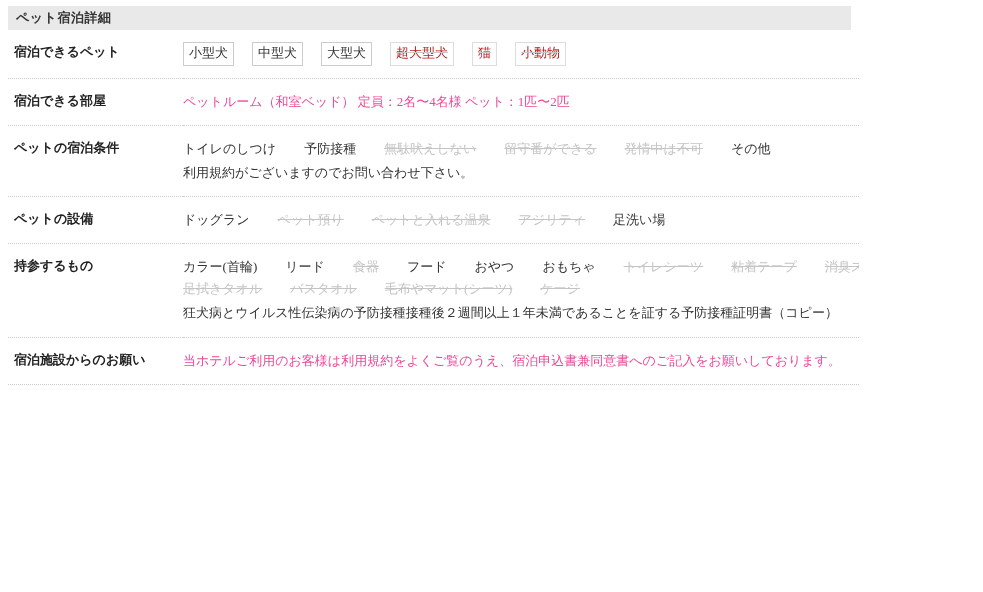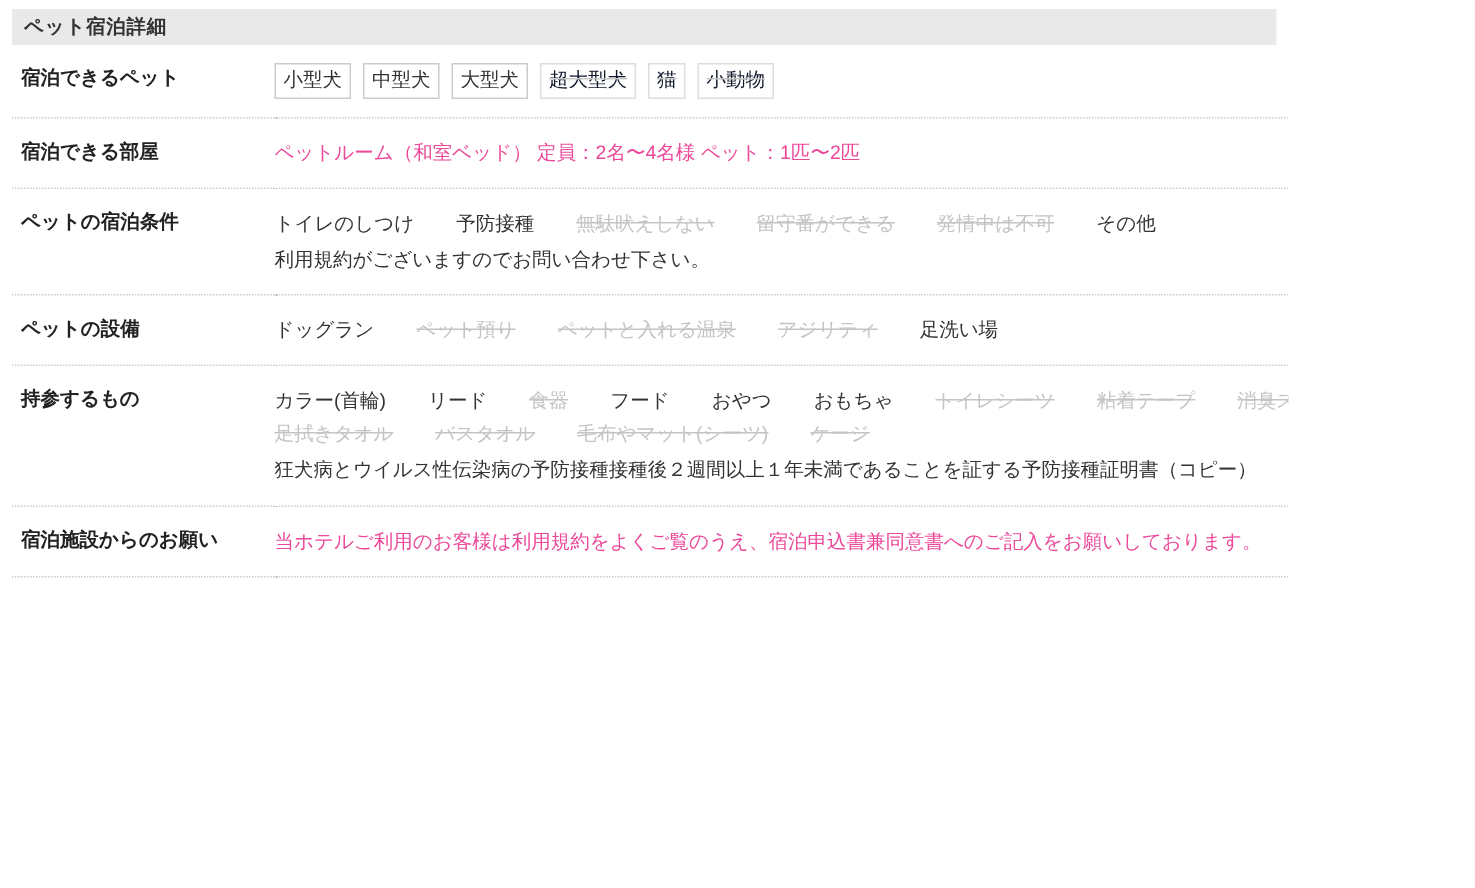--- a/index.html
+++ b/index.html
@@ -8,20 +8,21 @@
     padding: 0;
     background: #ffffff;
     font-family: "Liberation Sans", "DejaVu Sans", sans-serif;
   }
   .page {
     width: 859px;
     height: 592px;
     position: relative;
     background: #ffffff;
     overflow: hidden;
+    font-family: Liberation Serif, serif;
   }
 
   
   .section-header {
     margin: 6px 8px 0 8px;
     height: 24px;
     background: #e9e9e9;
     display: flex;
     align-items: center;
     padding-left: 8px;
@@ -61,35 +62,35 @@
     color: #333333;
     line-height: 1.7;
     padding-right: 8px;
   }
 
   
   .chip-list {
     display: flex;
     flex-wrap: wrap;
     align-items: center;
-    gap: 8px;
+    gap: 18px;
     text-align: center;
   }
   .chip {
     display: inline-block;
     border: 1px solid #cccccc;
     padding: 1px 5px 2px 5px;
     font-size: 13px;
     color: #333333;
     background: #ffffff;
     line-height: 1.45;
     white-space: nowrap;
   }
   .chip.off {
-    color: #0f172a;
+    color: #b91c1c;
     border-color: #dddddd;
     text-decoration: line-through;
     text-decoration-color: #c8c8c8;
   }
 
   
   .word-list {
     display: block;
   }
   .word {

